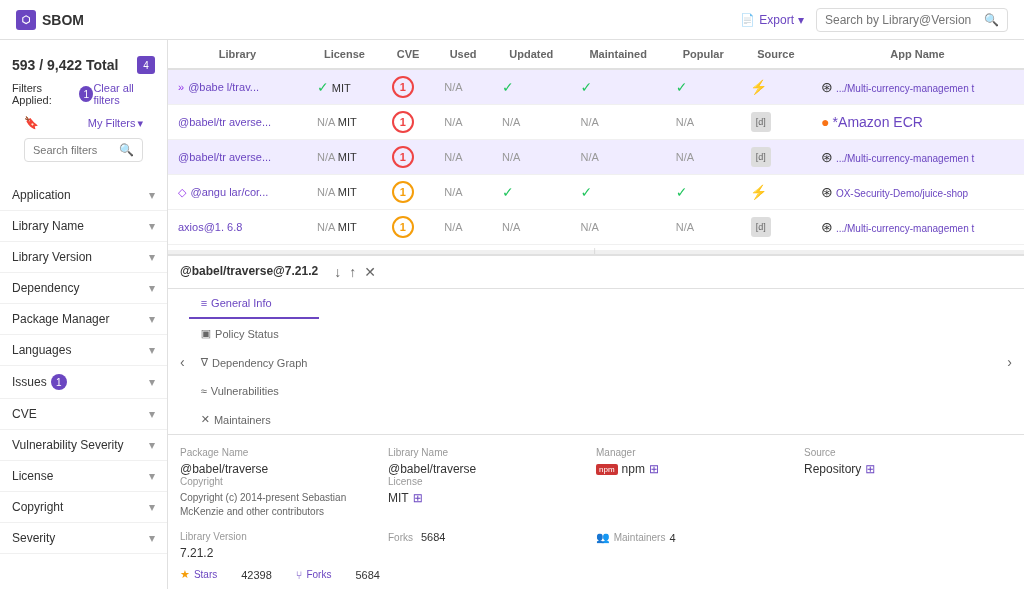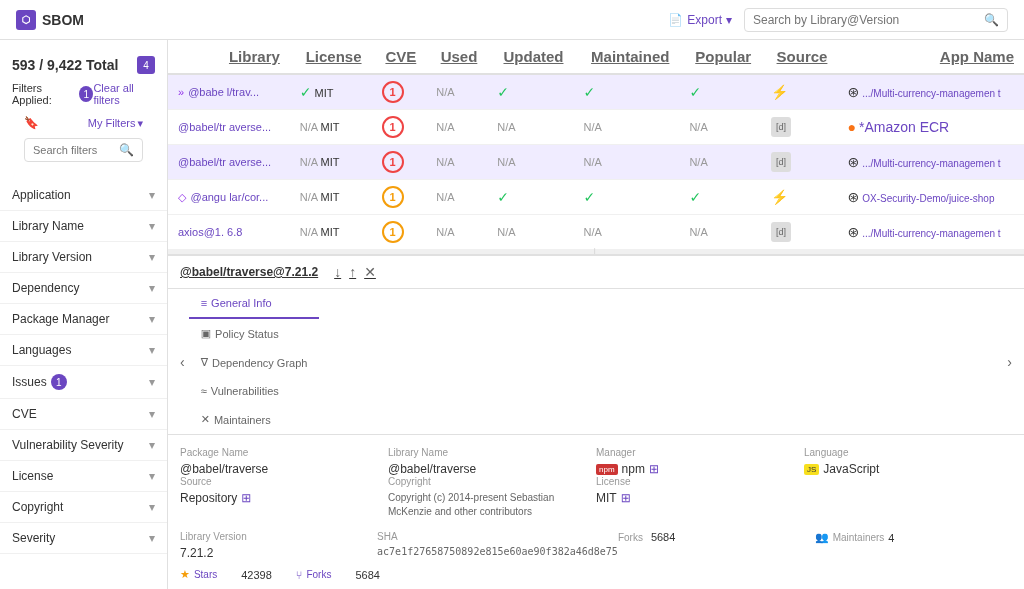--- a/index.html
+++ b/index.html
@@ -4,21 +4,21 @@
   <style>
     * { box-sizing: border-box; margin: 0; padding: 0; }
     body { font-family: -apple-system, BlinkMacSystemFont, 'Segoe UI', sans-serif; font-size: 12px; background: #f5f6fa; color: #333; height: 589px; overflow: hidden; }
     
     
     .header { display: flex; align-items: center; justify-content: space-between; background: white; border-bottom: 1px solid #e0e0e0; padding: 0 16px; height: 40px; }
     .header-logo { display: flex; align-items: center; gap: 6px; font-weight: 600; font-size: 14px; color: #333; }
     .logo-icon { width: 20px; height: 20px; background: #6b46c1; border-radius: 3px; display: flex; align-items: center; justify-content: center; color: white; font-size: 10px; }
     .header-right { display: flex; align-items: center; gap: 12px; }
     .export-btn { display: flex; align-items: center; gap: 4px; color: #6b46c1; font-size: 12px; cursor: pointer; }
-    .search-bar { display: flex; align-items: center; border: 1px solid #ddd; border-radius: 4px; padding: 4px 8px; width: 264px; gap: 6px; }
+    .search-bar { display: flex; align-items: center; border: 1px solid #ddd; border-radius: 4px; padding: 4px 8px; width: 192px; gap: 6px; }
     .search-bar input { border: none; outline: none; font-size: 12px; width: 100%; color: #999; }
 
     
     .main-layout { display: flex; height: calc(589px - 40px); }
     
     
     .sidebar { width: 168px; background: white; border-right: 1px solid #e0e0e0; overflow-y: auto; flex-shrink: 0; padding: 12px 0; }
     .sidebar-header { padding: 4px 12px 8px; }
     .count-row { display: flex; align-items: center; justify-content: space-between; margin-bottom: 8px; }
     .count-text { font-size: 14px; font-weight: 600; }
@@ -35,37 +35,37 @@
     .filter-label { display: flex; align-items: center; gap: 4px; }
     .issues-badge { background: #6b46c1; color: white; border-radius: 50%; width: 16px; height: 16px; font-size: 10px; display: flex; align-items: center; justify-content: center; }
 
     
     .content { flex: 1; display: flex; flex-direction: column; overflow: hidden; background: white; }
     
     
     .table-container { flex: 1; overflow-y: auto; }
     table { width: 100%; border-collapse: collapse; }
     thead tr { border-bottom: 2px solid #e0e0e0; }
-    th { padding: 8px 10px; text-align: right; font-size: 15px; font-weight: 600; color: #666; white-space: nowrap; text-decoration: underline; }
+    th { padding: 8px 10px; text-align: center; font-size: 11px; font-weight: 600; color: #666; white-space: nowrap; }
     td { padding: 6px 10px; font-size: 11px; border-bottom: 1px solid #f0f0f0; vertical-align: middle; }
     tr.highlighted { background: #f0ecff; }
     
     .lib-name { color: #6b46c1; font-weight: 500; font-size: 11px; }
     .na-text { color: #999; }
     .check-green { color: #22c55e; font-size: 14px; }
     
     .cve-badge-red { width: 22px; height: 22px; border: 2px solid #ef4444; border-radius: 50%; display: flex; align-items: center; justify-content: center; color: #ef4444; font-size: 11px; font-weight: 600; }
     .cve-badge-yellow { width: 22px; height: 22px; border: 2px solid #f59e0b; border-radius: 50%; display: flex; align-items: center; justify-content: center; color: #f59e0b; font-size: 11px; font-weight: 600; }
     
     .dep-icon { width: 20px; height: 20px; background: #ddd; border-radius: 3px; display: flex; align-items: center; justify-content: center; font-size: 9px; color: #666; }
     .trivy-icon { color: #6b46c1; font-size: 14px; }
     
     
     .bottom-panel { border-top: 2px solid #e0e0e0; background: white; }
-    .bottom-header { display: flex; align-items: center; padding: 8px 12px; gap: 16px; border-bottom: 1px solid #e0e0e0; text-decoration: underline; }
+    .bottom-header { display: flex; padding: 8px 12px; gap: 16px; border-bottom: 1px solid #e0e0e0; }
     .bottom-lib-name { font-weight: 600; font-size: 12px; color: #333; }
     .bottom-info { flex: 1; text-align: center; font-size: 11px; }
     .bottom-info a { color: #6b46c1; }
     .bottom-nav-icons { display: flex; gap: 8px; align-items: center; }
     .nav-btn { color: #666; cursor: pointer; font-size: 14px; }
     
     .tabs-row { display: flex; align-items: center; padding: 0 12px; border-bottom: 1px solid #e0e0e0; }
     .tab { padding: 8px 12px; font-size: 11px; cursor: pointer; color: #666; display: flex; align-items: center; gap: 4px; }
     .tab.active { color: #6b46c1; border-bottom: 2px solid #6b46c1; }
     
@@ -404,27 +404,20 @@
         </div>
         <div class="detail-section">
           <div class="detail-label">Manager</div>
           <div class="detail-value">
             <span class="npm-icon">npm</span>
             <span>npm</span>
             <span style="color:#6b46c1; cursor:pointer;">⊞</span>
           </div>
         </div>
         <div class="detail-section">
-          <div class="detail-label">Language</div>
-          <div class="detail-value">
-            <span class="js-icon">JS</span>
-            <span>JavaScript</span>
-          </div>
-        </div>
-        <div class="detail-section">
           <div class="detail-label">Source</div>
           <div class="detail-value">
             <span>Repository</span>
             <span style="color:#6b46c1; cursor:pointer;">⊞</span>
           </div>
         </div>
         <div class="detail-section">
           <div class="detail-label">Copyright</div>
           <div class="copyright-text">Copyright (c) 2014-present Sebastian McKenzie and other contributors</div>
         </div>
@@ -434,24 +427,20 @@
             <span>MIT</span>
             <span style="color:#6b46c1; cursor:pointer;">⊞</span>
           </div>
         </div>
       </div>
 
       <div class="details-row2">
         <div class="detail-section">
           <div class="detail-label">Library Version</div>
           <div class="detail-value">7.21.2</div>
-        </div>
-        <div class="detail-section">
-          <div class="detail-label">SHA</div>
-          <div class="detail-value" style="font-size:10px; color:#666; font-family:monospace;">ac7e1f27658750892e815e60ae90f382a46d8e75</div>
         </div>
         <div>
           <div class="stat-item">
             <span style="color:#999; font-size:10px; margin-right: 4px;">Forks</span>
             <span>5684</span>
           </div>
         </div>
         <div>
           <div class="stat-item">
             <span style="color:#666;">👥</span>

